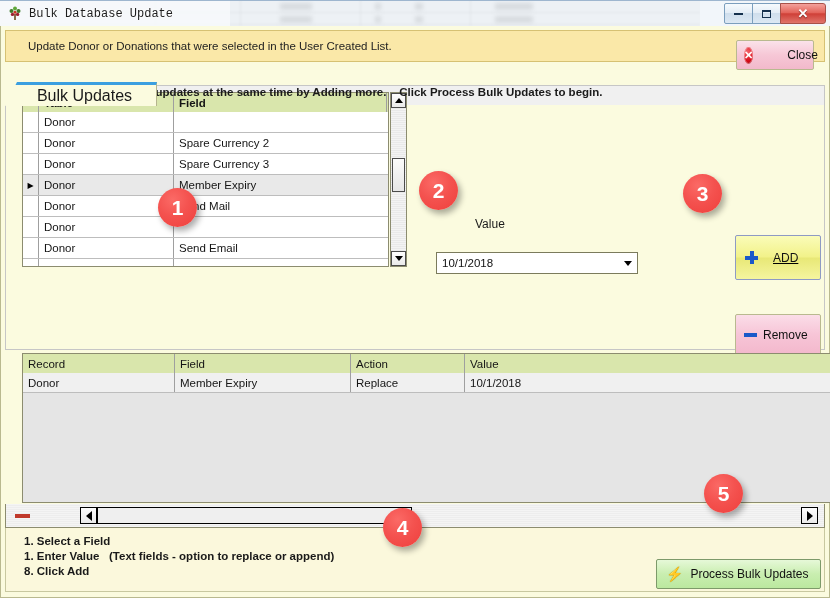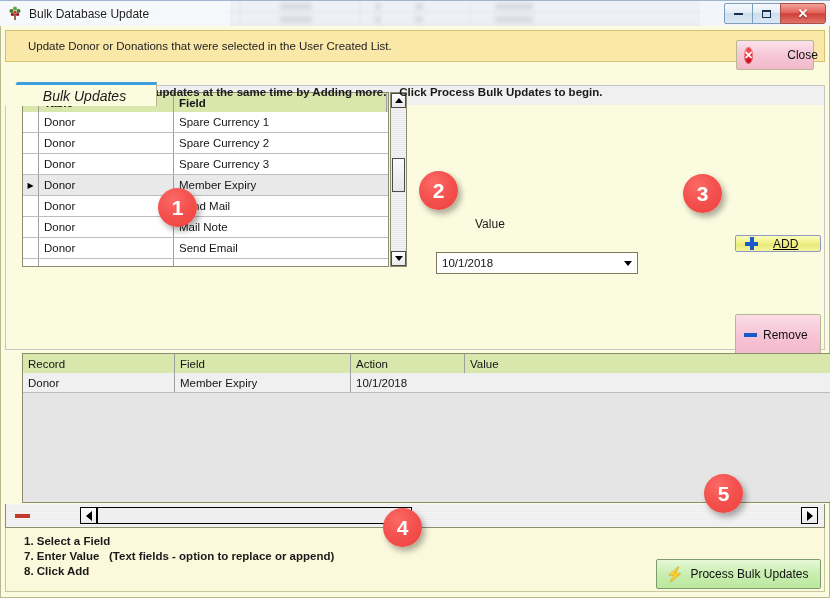--- a/index.html
+++ b/index.html
@@ -42,20 +42,21 @@
     display: flex; align-items: center;
   }
   .app-icon {
     width: 16px; height: 16px; margin-left: 7px; margin-right: 6px;
     position: relative; flex: 0 0 auto;
   }
   .app-icon svg { display: block; }
   #window-title {
     font-size: 12px; color: #1d1d1d; white-space: nowrap;
     text-shadow: 0 0 3px #fff, 0 0 3px #fff;
+    font-family: Liberation Mono, monospace;
   }
   #win-buttons {
     position: absolute; right: 4px; top: 2px; height: 21px;
     display: flex; align-items: stretch;
   }
   .wbtn {
     width: 29px; height: 21px; border: 1px solid #7b9ebd;
     display: flex; align-items: center; justify-content: center;
     background: linear-gradient(180deg,#f6fafd 0%,#e4edf6 45%,#cfdeec 50%,#dce8f4 100%);
     margin-left: -1px; position: relative;
@@ -113,21 +114,21 @@
   }
   #tab-bulk {
     position: absolute; left: 0px; top: 0px; width: 152px; height: 24px;
     background: #fbfbdf;
     border-top: 3px solid #3b9fe0;
     border-right: 1px solid #b5b58d;
     display: flex; align-items: center; justify-content: center;
     cursor: pointer; z-index: 3;
     clip-path: polygon(12px 0, 100% 0, 100% 100%, 0 100%);
   }
-  #tab-bulk-label { font-size: 14px; color: #1a1a1a; padding-left: 8px; font-style: italic;}
+  #tab-bulk-label { font-size: 16px; color: #1a1a1a; padding-left: 8px;}
   #tab-rest {
     position: absolute; left: 152px; top: 3px; width: 668px; height: 21px;
     background: #f0f0f0; border: 1px solid #c6c6c6; border-left: none;
   }
   #tab-left-slope {
     position: absolute; left: 0; top: 3px; width: 14px; height: 21px;
     background: #f0f0f0; border-bottom: 1px solid #c6c6c6;
     clip-path: polygon(100% 0, 100% 100%, 0 100%);
     z-index: 1;
   }
@@ -192,21 +193,21 @@
     display: flex; align-items: center; cursor: pointer;
   }
   #value-combo .val { font-size: 11.5px; color: #111; padding-left: 5px; flex: 1; }
   #value-combo .arrow {
     width: 18px; display: flex; align-items: center; justify-content: center;
   }
   .caret-dn { width:0;height:0;border-left:4px solid transparent;border-right:4px solid transparent;border-top:5px solid #000; }
 
   
   #add-btn {
-    position: absolute; left: 734px; top: 209px; width: 86px; height: 17px;
+    position: absolute; left: 734px; top: 209px; width: 86px; height: 45px;
     background: linear-gradient(180deg,#fafcb9 0%,#f2f28a 48%,#e8e877 52%,#f5f59f 100%);
     border: 1px solid #8e9ac4; border-radius: 2px;
     display: flex; align-items: center; cursor: pointer; text-decoration: underline;
   }
   #remove-btn {
     position: absolute; left: 734px; top: 288px; width: 86px; height: 41px;
     background: linear-gradient(180deg,#fbdde8 0%,#f7c5d7 50%,#f3b8cc 100%);
     border: 1px solid #b9b98f; border-radius: 2px;
     display: flex; align-items: center; cursor: pointer;
   }
@@ -383,21 +384,20 @@
     <div id="grid-top">
       <div class="gt-row gt-head">
         <div class="gt-cell gt-rowhdr"></div>
         <div class="gt-cell gt-c1">Table</div>
         <div class="gt-cell gt-c2">Field</div>
       </div>
       <div class="gt-body">
         <div class="gt-row">
           <div class="gt-cell gt-rowhdr"></div>
           <div class="gt-cell gt-c1">Donor</div>
-          <div class="gt-cell gt-c2">Spare Currency 1</div>
         </div>
         <div class="gt-row">
           <div class="gt-cell gt-rowhdr"></div>
           <div class="gt-cell gt-c1">Donor</div>
           <div class="gt-cell gt-c2">Spare Currency 2</div>
         </div>
         <div class="gt-row">
           <div class="gt-cell gt-rowhdr"></div>
           <div class="gt-cell gt-c1">Donor</div>
           <div class="gt-cell gt-c2">Spare Currency 3</div>
@@ -408,21 +408,20 @@
           <div class="gt-cell gt-c2">Member Expiry</div>
         </div>
         <div class="gt-row">
           <div class="gt-cell gt-rowhdr"></div>
           <div class="gt-cell gt-c1">Donor</div>
           <div class="gt-cell gt-c2">Send Mail</div>
         </div>
         <div class="gt-row">
           <div class="gt-cell gt-rowhdr"></div>
           <div class="gt-cell gt-c1">Donor</div>
-          <div class="gt-cell gt-c2">Mail Note</div>
         </div>
         <div class="gt-row">
           <div class="gt-cell gt-rowhdr"></div>
           <div class="gt-cell gt-c1">Donor</div>
           <div class="gt-cell gt-c2">Send Email</div>
         </div>
         <div class="gt-row">
           <div class="gt-cell gt-rowhdr"></div>
           <div class="gt-cell gt-c1"></div>
           <div class="gt-cell gt-c2"></div>
@@ -461,40 +460,41 @@
       <div class="gb-row gb-head">
         <div class="gb-cell gb-c0">Record</div>
         <div class="gb-cell gb-c1">Field</div>
         <div class="gb-cell gb-c2">Action</div>
         <div class="gb-cell gb-c3">Value</div>
       </div>
       <div class="gb-body">
         <div class="gb-row">
           <div class="gb-cell gb-c0">Donor</div>
           <div class="gb-cell gb-c1">Member Expiry</div>
+          <div class="gb-cell gb-c2">Replace</div>
           <div class="gb-cell gb-c3">10/1/2018</div>
         </div>
       </div>
     </div>
 
     <div id="hscroll-row">
       <span id="del-marker"></span>
       <div id="hs-left-btn">
         <span class="tri-lf"></span>
       </div>
       <div id="hs-thumb"></div>
       <div id="hs-right-btn">
         <span class="tri-rt"></span>
       </div>
     </div>
 
     <div id="footer">
       <div id="instructions">
         <span class="ln">1. Select a Field</span>
-        <span class="ln">7. Enter Value   (Text fields - option to replace or append)</span>
+        <span class="ln">1. Enter Value   (Text fields - option to replace or append)</span>
         <span class="ln">8. Click Add</span>
       </div>
     </div>
     <div id="footnote">You can perform several updates at the same time by Adding more.    Click Process Bulk Updates to begin.</div>
 
     <div id="process-btn">
       <span class="bolt">⚡</span>
       <span class="btn-lbl">Process Bulk Updates</span>
     </div>
 

